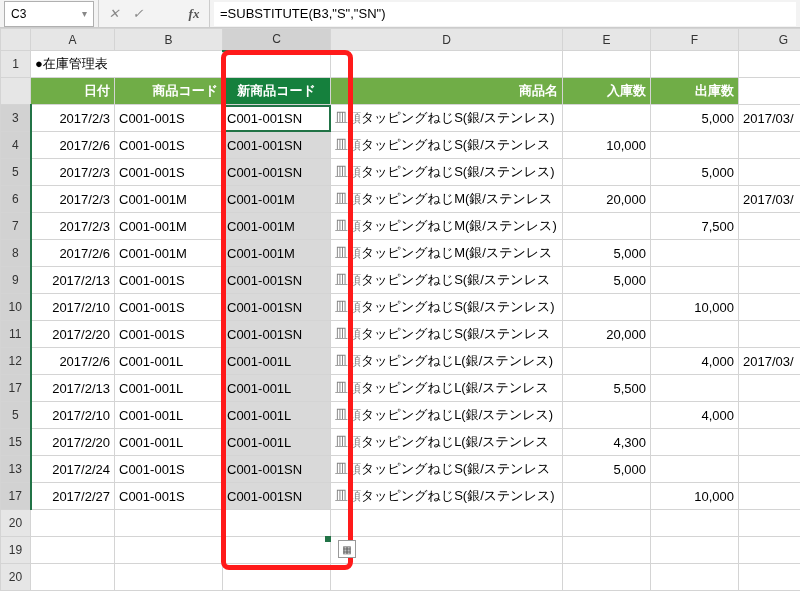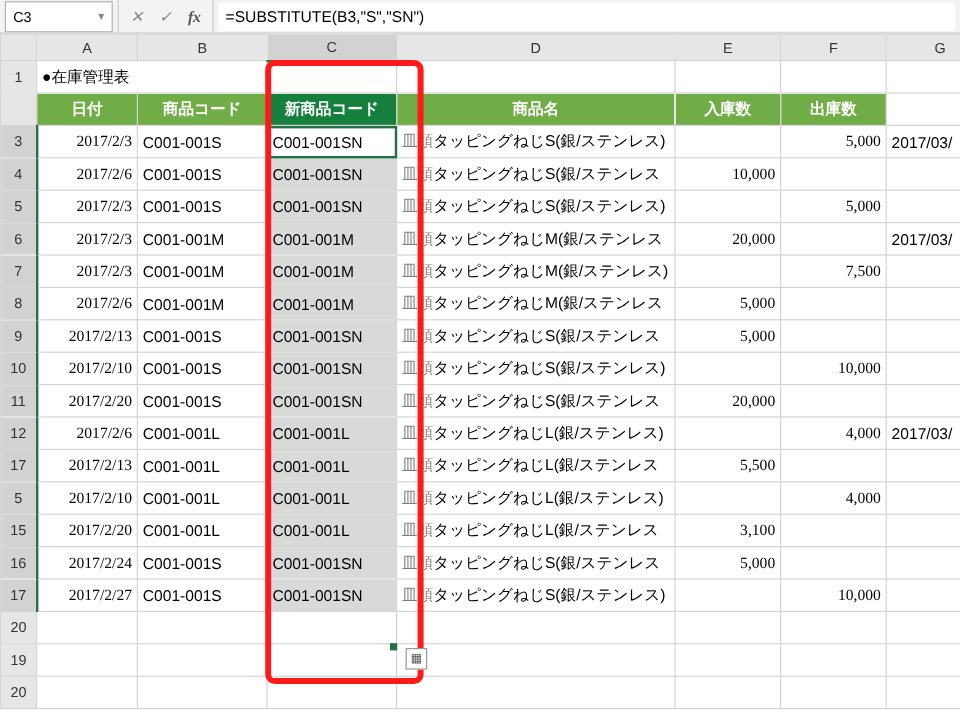--- a/index.html
+++ b/index.html
@@ -46,21 +46,21 @@
   .fx-btns span {
     display: inline-flex;
     align-items: center;
     justify-content: center;
     width: 22px;
     height: 22px;
     color: #888;
     font-size: 13px;
     font-style: italic;
   }
-  .fx-btns .fx { color:#555; font-style: italic; font-weight: bold; font-family: Georgia,serif;}
+  .fx-btns .fx { color:#555; font-style: italic; font-weight: bold; font-family: Georgia,serif; margin-left: 32px;}
   .formula-input {
     flex: 1;
     height: 24px;
     margin: 2px 4px;
     border: none;
     background: #fff;
     padding: 2px 6px;
     font-size: 13px;
     display: flex;
     align-items: center;
@@ -117,31 +117,31 @@
   }
 
   .title-cell {
     font-weight: normal;
     font-size: 15px;
   }
 
   .hdr-green {
     background: #70ad47;
     color: #fff;
-    text-align: center;
+    text-align: right;
     font-weight: bold;
   }
   .hdr-green-new {
     background: #15803d;
     color: #fff;
     text-align: center;
     font-weight: bold;
   }
 
-  td.r { text-align: right; font-family: Liberation Serif, serif; }
+  td.r { text-align: right; }
   td.l { text-align: left; }
 
   td.sel-range {
     background: #d9d9d9;
   }
   td.active-cell {
     background: #fff;
     outline: 2px solid #217346;
     outline-offset: -2px;
   }
@@ -368,26 +368,26 @@
           <td class="r"></td>
           <td class="r">4,000</td>
           <td class="l"></td>
         </tr>
         <tr>
           <th class="rowhdr row-selected">15</th>
           <td class="r">2017/2/20</td>
           <td class="l">C001-001L</td>
           <td class="sel-range l">C001-001L</td>
           <td class="l"><span style="opacity:.5;">皿頭</span>タッピングねじL(銀/ステンレス</td>
-          <td class="r">3,100</td>
-          <td class="r"></td>
-          <td class="l"></td>
-        </tr>
-        <tr>
-          <th class="rowhdr row-selected">16</th>
+          <td class="r">4,300</td>
+          <td class="r"></td>
+          <td class="l"></td>
+        </tr>
+        <tr>
+          <th class="rowhdr row-selected">13</th>
           <td class="r">2017/2/24</td>
           <td class="l">C001-001S</td>
           <td class="sel-range l">C001-001SN</td>
           <td class="l"><span style="opacity:.5;">皿頭</span>タッピングねじS(銀/ステンレス</td>
           <td class="r">5,000</td>
           <td class="r"></td>
           <td class="l"></td>
         </tr>
         <tr>
           <th class="rowhdr row-selected">17</th>

